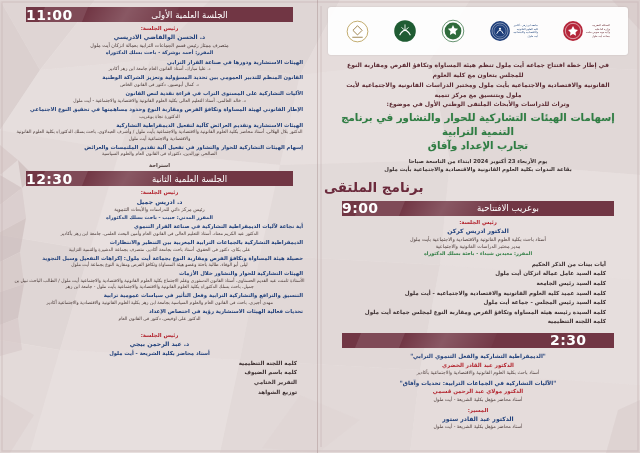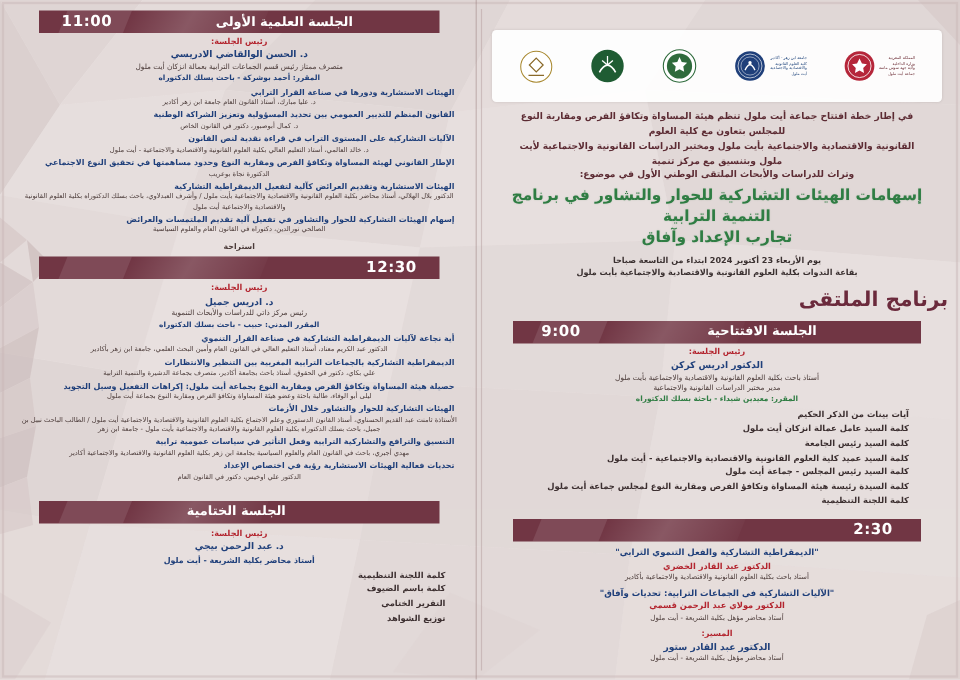--- a/index.html
+++ b/index.html
@@ -9,21 +9,21 @@
     background:#e6dedd;
     position:relative;
   }
   
   #poly-bg{position:absolute;inset:0;z-index:0;}
   #page{
     position:absolute;inset:0;z-index:2;
     display:flex;flex-direction:row;
   }
   .col{position:relative;box-sizing:border-box;}
-  .col-right{width:322px;padding:4px 8px 2px 6px;margin-top:13px;}
+  .col-right{width:322px;padding:4px 8px 2px 6px;}
   .col-left{width:318px;padding:4px 6px 2px 8px;border-right:1px solid rgba(150,120,120,.35);}
 
   
   .logo-strip{
     background:rgba(255,255,255,.93);
     border-radius:3px;
     height:48px;
     margin:3px 4px 2px 4px;
     display:flex;align-items:center;justify-content:space-around;
     padding:0 6px;
@@ -43,21 +43,21 @@
     text-align:center;color:#2f7d43;font-weight:bold;
     font-size:10.2px;line-height:1.38;padding:1px 10px 0 10px;
     text-shadow:0 0 1px rgba(47,125,67,.25);
   }
   .main-title .l2{display:block;}
   .datefield{
     text-align:center;font-size:5.4px;line-height:1.6;color:#3a3030;
     font-weight:bold;padding:3px 16px 0 16px;
   }
   .prog-title{
-    text-align:right;color:#6b2a3c;font-weight:bold;
+    text-align:left;color:#6b2a3c;font-weight:bold;
     font-size:13.5px;letter-spacing:.3px;padding:5px 0 3px 0;
   }
 
   
   .bar{
     position:relative;height:15px;margin:3px 18px 2px 18px;
     background:#713644;overflow:hidden;display:flex;align-items:center;
   }
   .bar.noclock{margin:3px 18px 3px 18px;}
   .bar .wedge{
@@ -65,25 +65,25 @@
     background:linear-gradient(100deg,rgba(255,255,255,.0) 0%,rgba(255,255,255,.17) 45%,rgba(255,255,255,.02) 100%);
     transform:skewX(-22deg);
   }
   .bar .wedge2{
     position:absolute;top:0;bottom:0;left:6%;width:16%;
     background:rgba(255,255,255,.10);
     transform:skewX(-22deg);
   }
   .bar .btitle{
     position:relative;z-index:3;flex:1;text-align:center;
-    color:#fff;font-weight:bold;font-size:8.6px;padding-right:4px;
+    color:#fff;font-weight:normal;font-size:8.6px;padding-right:4px;
   }
   .bar .btime{
-    position:relative;z-index:3;flex:none;width:64px;text-align:center;
-    color:#fff;font-weight:bold;font-size:10px;letter-spacing:.4px;
+    position:relative;z-index:3;flex:none;width:64px;text-align:left;
+    color:#fff;font-weight:bold;font-size:14px;letter-spacing:.4px;
   }
 
   
   .center{text-align:center;}
   .lbl-red{color:#b3252f;font-weight:bold;font-size:5.4px;line-height:1.55;}
   .name-blue{color:#1f3f7a;font-weight:bold;font-size:6.1px;line-height:1.55;}
   .role{color:#4a3a38;font-size:4.9px;line-height:1.5;}
   .green{color:#2f7d43;font-weight:bold;font-size:4.9px;line-height:1.5;}
   .item-list{padding:2px 6px 1px 6px;}
   .item{margin:0 0 1.5px 0;}
@@ -211,21 +211,21 @@
     <div class="datefield">
       <div>يوم الأربعاء 23 أكتوبر 2024 ابتداء من التاسعة صباحا</div>
       <div>بقاعة الندوات بكلية العلوم القانونية والاقتصادية والاجتماعية بأيت ملول</div>
     </div>
 
     <div class="prog-title">برنامج الملتقى</div>
 
     <div class="bar">
       <div class="wedge2"></div>
       <div class="wedge"></div>
-      <div class="btitle">الجلسة الافتتاحية</div>
+      <div class="btitle">بوعريب الافتتاحية</div>
       <div class="btime">9:00</div>
     </div>
     <div class="center">
       <div class="lbl-red">رئيس الجلسة:</div>
       <div class="name-blue">الدكتور ادريس كركن</div>
       <div class="role">أستاذ باحث بكلية العلوم القانونية والاقتصادية والاجتماعية بأيت ملول</div>
       <div class="role">مدير مختبر الدراسات القانونية والاجتماعية</div>
       <div class="green">المقرر: معيدين شيداء - باحثة بسلك الدكتوراه</div>
     </div>
     <div class="agenda-tail">
@@ -305,20 +305,21 @@
       <div class="item">
         <div class="item-head">إسهام الهيئات التشاركية للحوار والتشاور في تفعيل آلية تقديم الملتمسات والعرائض</div>
         <div class="item-sub">الصالحي نورالدين، دكتوراه في القانون العام والعلوم السياسية</div>
       </div>
     </div>
     <div class="break-note">استراحة</div>
 
     <div class="bar">
       <div class="wedge2"></div>
       <div class="wedge"></div>
+      <div class="btitle">الجلسة العلمية الثانية</div>
       <div class="btime">12:30</div>
     </div>
     <div class="center">
       <div class="lbl-red">رئيس الجلسة:</div>
       <div class="name-blue">د. ادريس جميل</div>
       <div class="role">رئيس مركز ذاتي للدراسات والأبحاث التنموية</div>
       <div class="name-blue" style="font-size:4.9px">المقرر المدني: حبيب - باحث بسلك الدكتوراه</div>
     </div>
     <div class="item-list">
       <div class="item">
@@ -342,25 +343,20 @@
         <div class="item-sub">مهدي أجبري، باحث في القانون العام والعلوم السياسية بجامعة ابن زهر بكلية العلوم القانونية والاقتصادية والاجتماعية أكادير</div>
       </div>
       <div class="item">
         <div class="item-head">تحديات فعالية الهيئات الاستشارية رؤية في اختصاص الإعداد</div>
         <div class="item-sub">الدكتور علي اوخيس، دكتور في القانون العام</div>
       </div>
     </div>
 
     <div class="sp2"></div>
 
-    <div class="bar noclock">
-      <div class="wedge2"></div>
-      <div class="wedge"></div>
-      <div class="btitle">الجلسة الختامية</div>
-    </div>
     <div class="center">
       <div class="lbl-red">رئيس الجلسة:</div>
       <div class="name-blue">د. عبد الرحمن بيجي</div>
       <div class="name-blue" style="font-size:5.3px">أستاذ محاضر بكلية الشريعة - أيت ملول</div>
     </div>
     <div class="agenda-tail" style="padding-right:14px">
       <div>كلمة اللجنة التنظيمية</div>
       <div>كلمة باسم الضيوف</div>
       <div>التقرير الختامي</div>
       <div>توزيع الشواهد</div>

